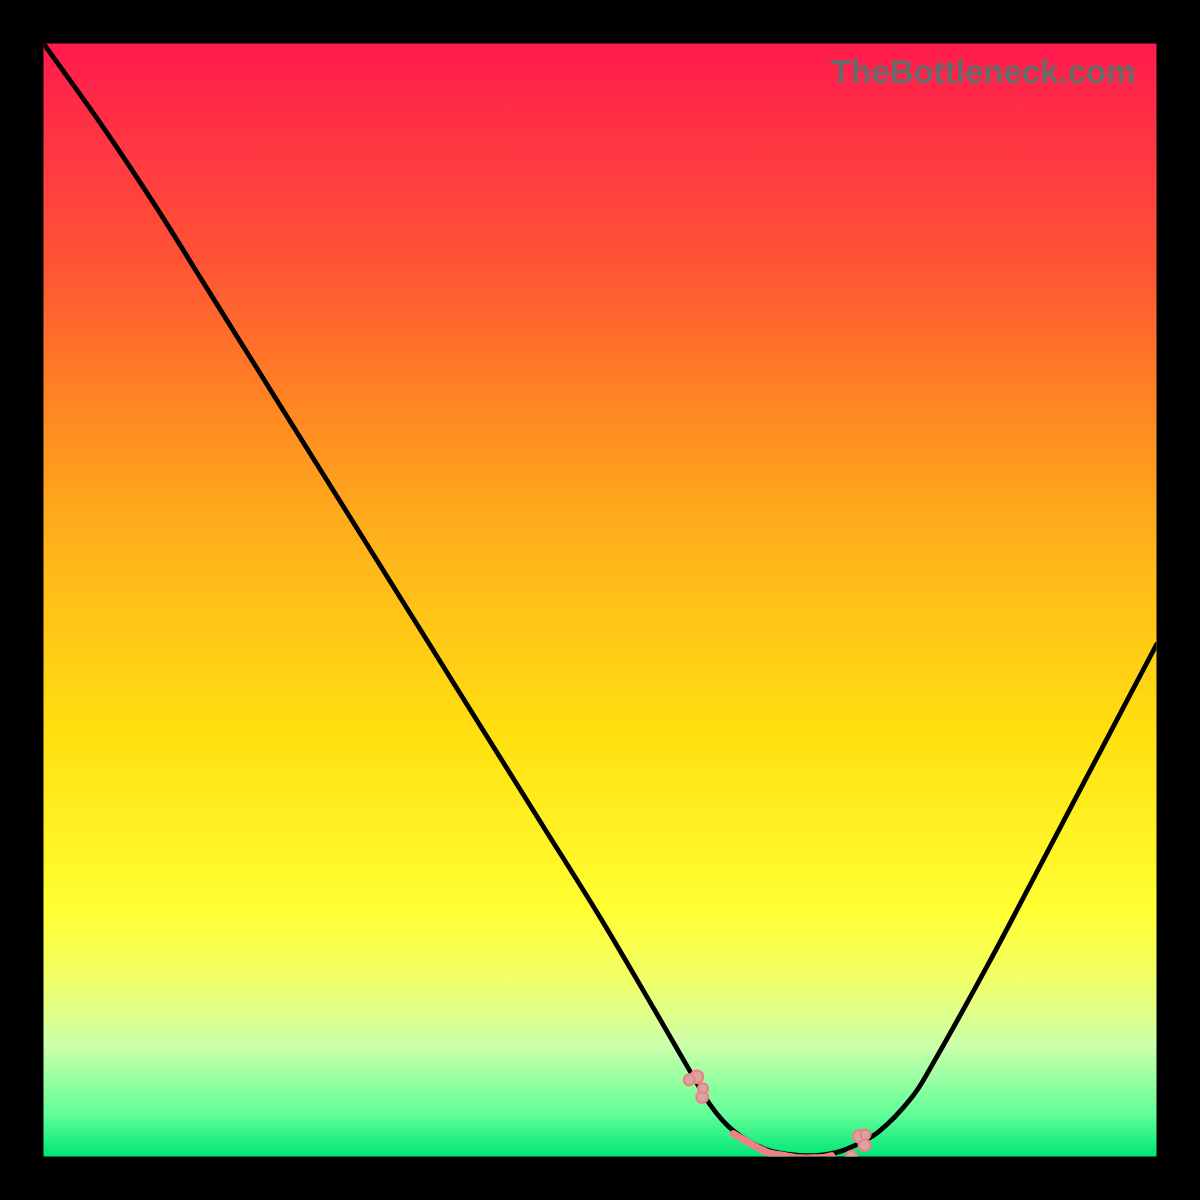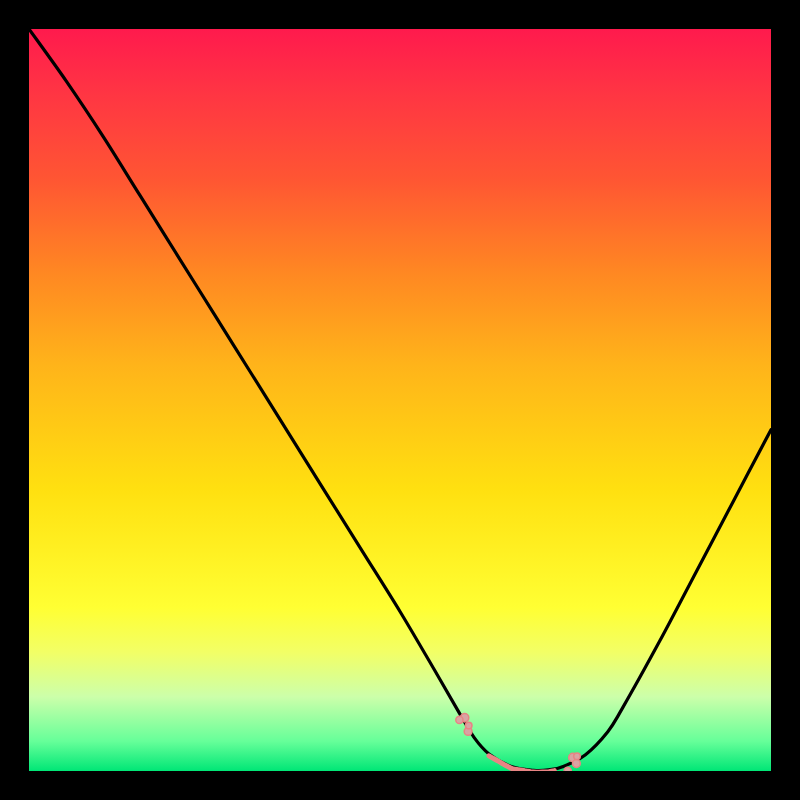--- a/index.html
+++ b/index.html
@@ -53,20 +53,21 @@
     font-weight: bold;
     font-family: Arial, sans-serif;
     pointer-events: none;
   }
 </style>
 </head>
 <body>
 
 <div class="frame">
   <div class="plot">
+    <div class="watermark">TheBottleneck.com</div>
     <svg class="curve" viewBox="0 0 742 742" preserveAspectRatio="none">
       <path id="main-curve" fill="none" stroke="#000" stroke-width="3.2" stroke-linecap="round" d="M 0.0 0.0 C 6.2 8.7, 24.7 34.0, 37.1 51.9 C 49.5 69.9, 61.8 88.4, 74.2 107.6 C 86.6 126.8, 98.9 147.2, 111.3 166.9 C 123.7 186.7, 136.0 206.5, 148.4 226.3 C 160.8 246.1, 173.1 265.9, 185.5 285.7 C 197.9 305.5, 210.2 325.2, 222.6 345.0 C 235.0 364.8, 247.3 384.6, 259.7 404.4 C 272.1 424.2, 284.4 444.0, 296.8 463.8 C 309.2 483.5, 321.5 503.3, 333.9 523.1 C 346.3 542.9, 358.6 562.1, 371.0 582.5 C 383.4 602.9, 398.2 628.6, 408.1 645.5 C 418.0 662.5, 424.2 673.6, 430.4 684.1 C 436.5 694.6, 440.3 701.8, 445.2 708.6 C 450.1 715.4, 453.9 720.1, 460.0 724.9 C 466.2 729.8, 474.9 734.8, 482.3 737.5 C 489.7 740.3, 498.4 740.7, 504.6 741.3 C 510.7 741.8, 514.5 741.5, 519.4 740.9 C 524.3 740.3, 528.1 740.1, 534.2 737.5 C 540.4 735.0, 549.1 731.5, 556.5 725.7 C 563.9 719.9, 572.6 710.5, 578.8 702.7 C 584.9 694.9, 584.9 694.0, 593.6 678.9 C 602.3 663.8, 618.3 635.0, 630.7 612.1 C 643.1 589.3, 655.4 565.2, 667.8 541.7 C 680.2 518.2, 692.5 494.7, 704.9 471.2 C 717.3 447.7, 735.8 412.4, 742.0 400.7"></path>
       <path id="plateau-highlight" fill="none" stroke="#e88484" stroke-width="5" stroke-linecap="round" d="M 460.0 726.9 C 461.0 727.5, 464.0 729.2, 466.0 730.3 C 468.0 731.4, 469.9 732.5, 471.9 733.7 C 473.9 734.8, 475.9 736.0, 477.8 737.0 C 479.8 738.0, 481.8 739.2, 483.8 739.8 C 485.8 740.4, 487.7 740.5, 489.7 740.8 C 491.7 741.1, 493.7 741.4, 495.7 741.8 C 497.6 742.1, 499.6 742.5, 501.6 742.8 C 503.6 743.0, 505.5 743.1, 507.5 743.2 C 509.5 743.2, 511.5 743.1, 513.5 743.0 C 515.4 743.0, 517.4 743.1, 519.4 742.9 C 521.4 742.6, 524.3 741.8, 525.3 741.6"></path>
       <g id="dots">
           <circle cx="435.6" cy="688.8" r="4.2" fill="#d9a3a3" stroke="#e88484" stroke-width="1.5"></circle>
           <circle cx="439.1" cy="702.4" r="3.9" fill="#d9a3a3" stroke="#e88484" stroke-width="1.5"></circle>
           <circle cx="430.4" cy="690.9" r="3.6" fill="#d9a3a3" stroke="#e88484" stroke-width="1.5"></circle>
           <circle cx="439.7" cy="696.5" r="3.3" fill="#d9a3a3" stroke="#e88484" stroke-width="1.5"></circle>
           <circle cx="543.9" cy="728.5" r="4.2" fill="#d9a3a3" stroke="#e88484" stroke-width="1.5"></circle>
           <circle cx="547.4" cy="734.5" r="3.9" fill="#d9a3a3" stroke="#e88484" stroke-width="1.5"></circle>

